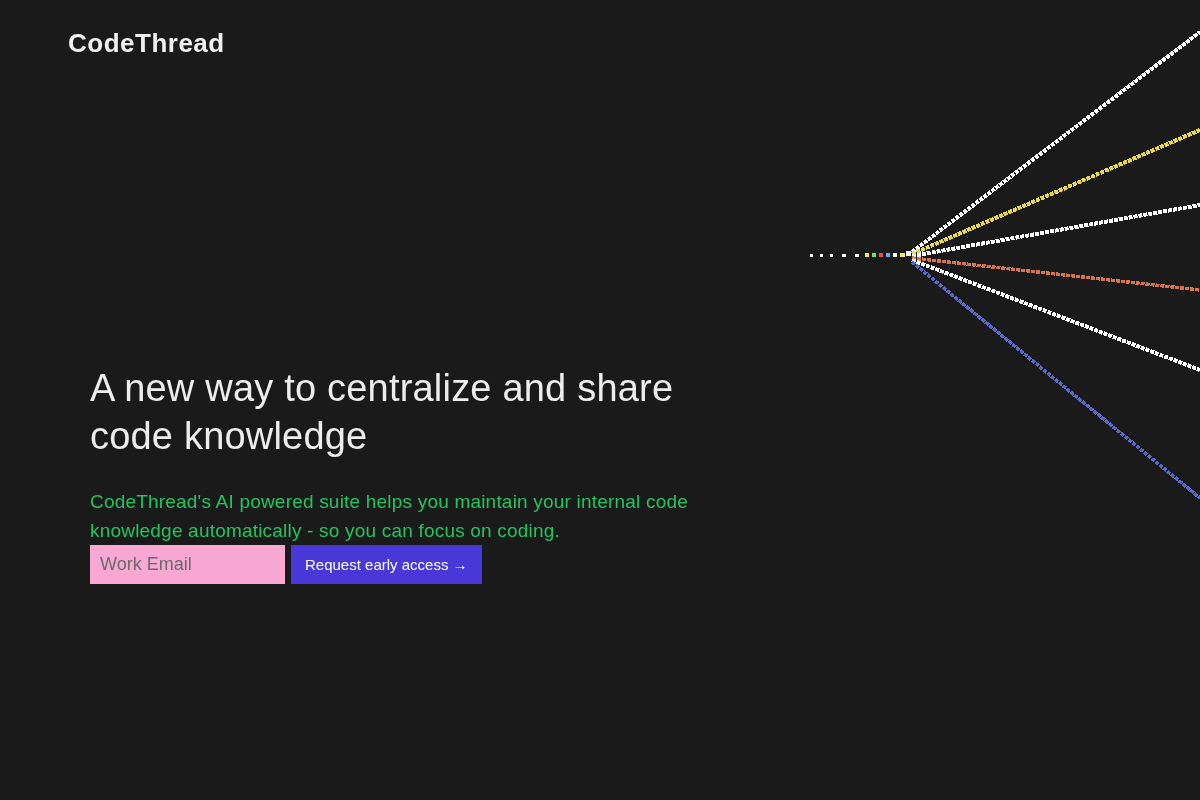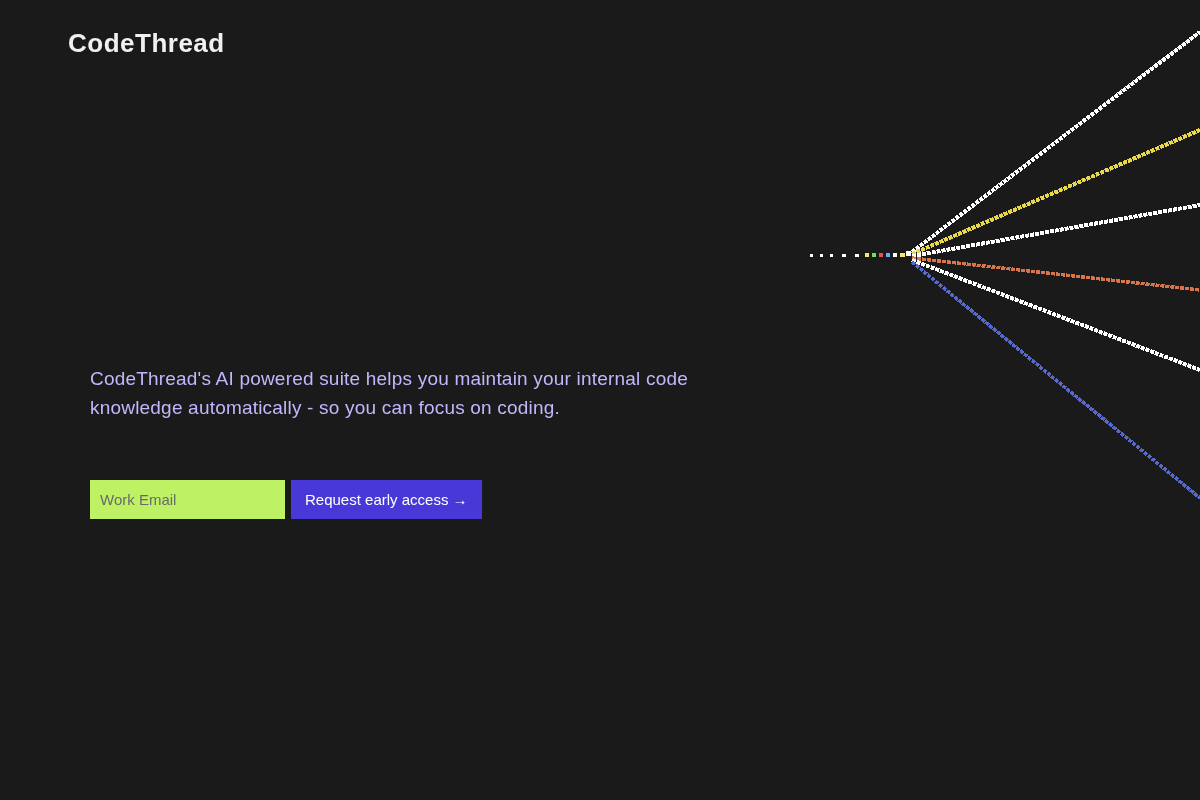--- a/index.html
+++ b/index.html
@@ -32,38 +32,37 @@
     }
     .hero-title {
       color: #ededed;
       font-size: 38px;
       font-weight: 400;
       line-height: 1.25;
       letter-spacing: 0.2px;
       margin-bottom: 28px;
     }
     .hero-subtitle {
-      color: #c4b5fd;
+      color: #22c55e;
       font-size: 19px;
       font-weight: 300;
       line-height: 1.5;
       letter-spacing: 0.2px;
-      margin-bottom: 58px;
     }
     .form-row {
       display: flex;
       gap: 6px;
     }
     .email-input {
       width: 195px;
       height: 39px;
-      background-color: #bef264;
+      background-color: #f9a8d4;
       border: none;
       padding: 0 10px;
-      font-size: 15px;
+      font-size: 18px;
       color: #333;
       font-family: inherit;
     }
     .email-input::placeholder {
       color: #6a6a6a;
     }
     .cta-button {
       height: 39px;
       background-color: #4838d8;
       color: #ffffff;
@@ -85,20 +84,21 @@
       height: 500px;
       pointer-events: none;
     }
   </style>
 </head>
 <body>
 
 <div class="logo">CodeThread</div>
 
 <div class="hero-content">
+  <h1 class="hero-title">A new way to centralize and share code knowledge</h1>
   <p class="hero-subtitle">CodeThread's AI powered suite helps you maintain your internal code knowledge automatically - so you can focus on coding.</p>
   <div class="form-row">
     <input type="email" class="email-input" placeholder="Work Email" style="">
     <button class="cta-button">
       <span>Request early access →</span>
     </button>
   </div>
 </div>
 
 <svg class="prism-graphic" viewBox="0 0 400 500" xmlns="http://www.w3.org/2000/svg">

